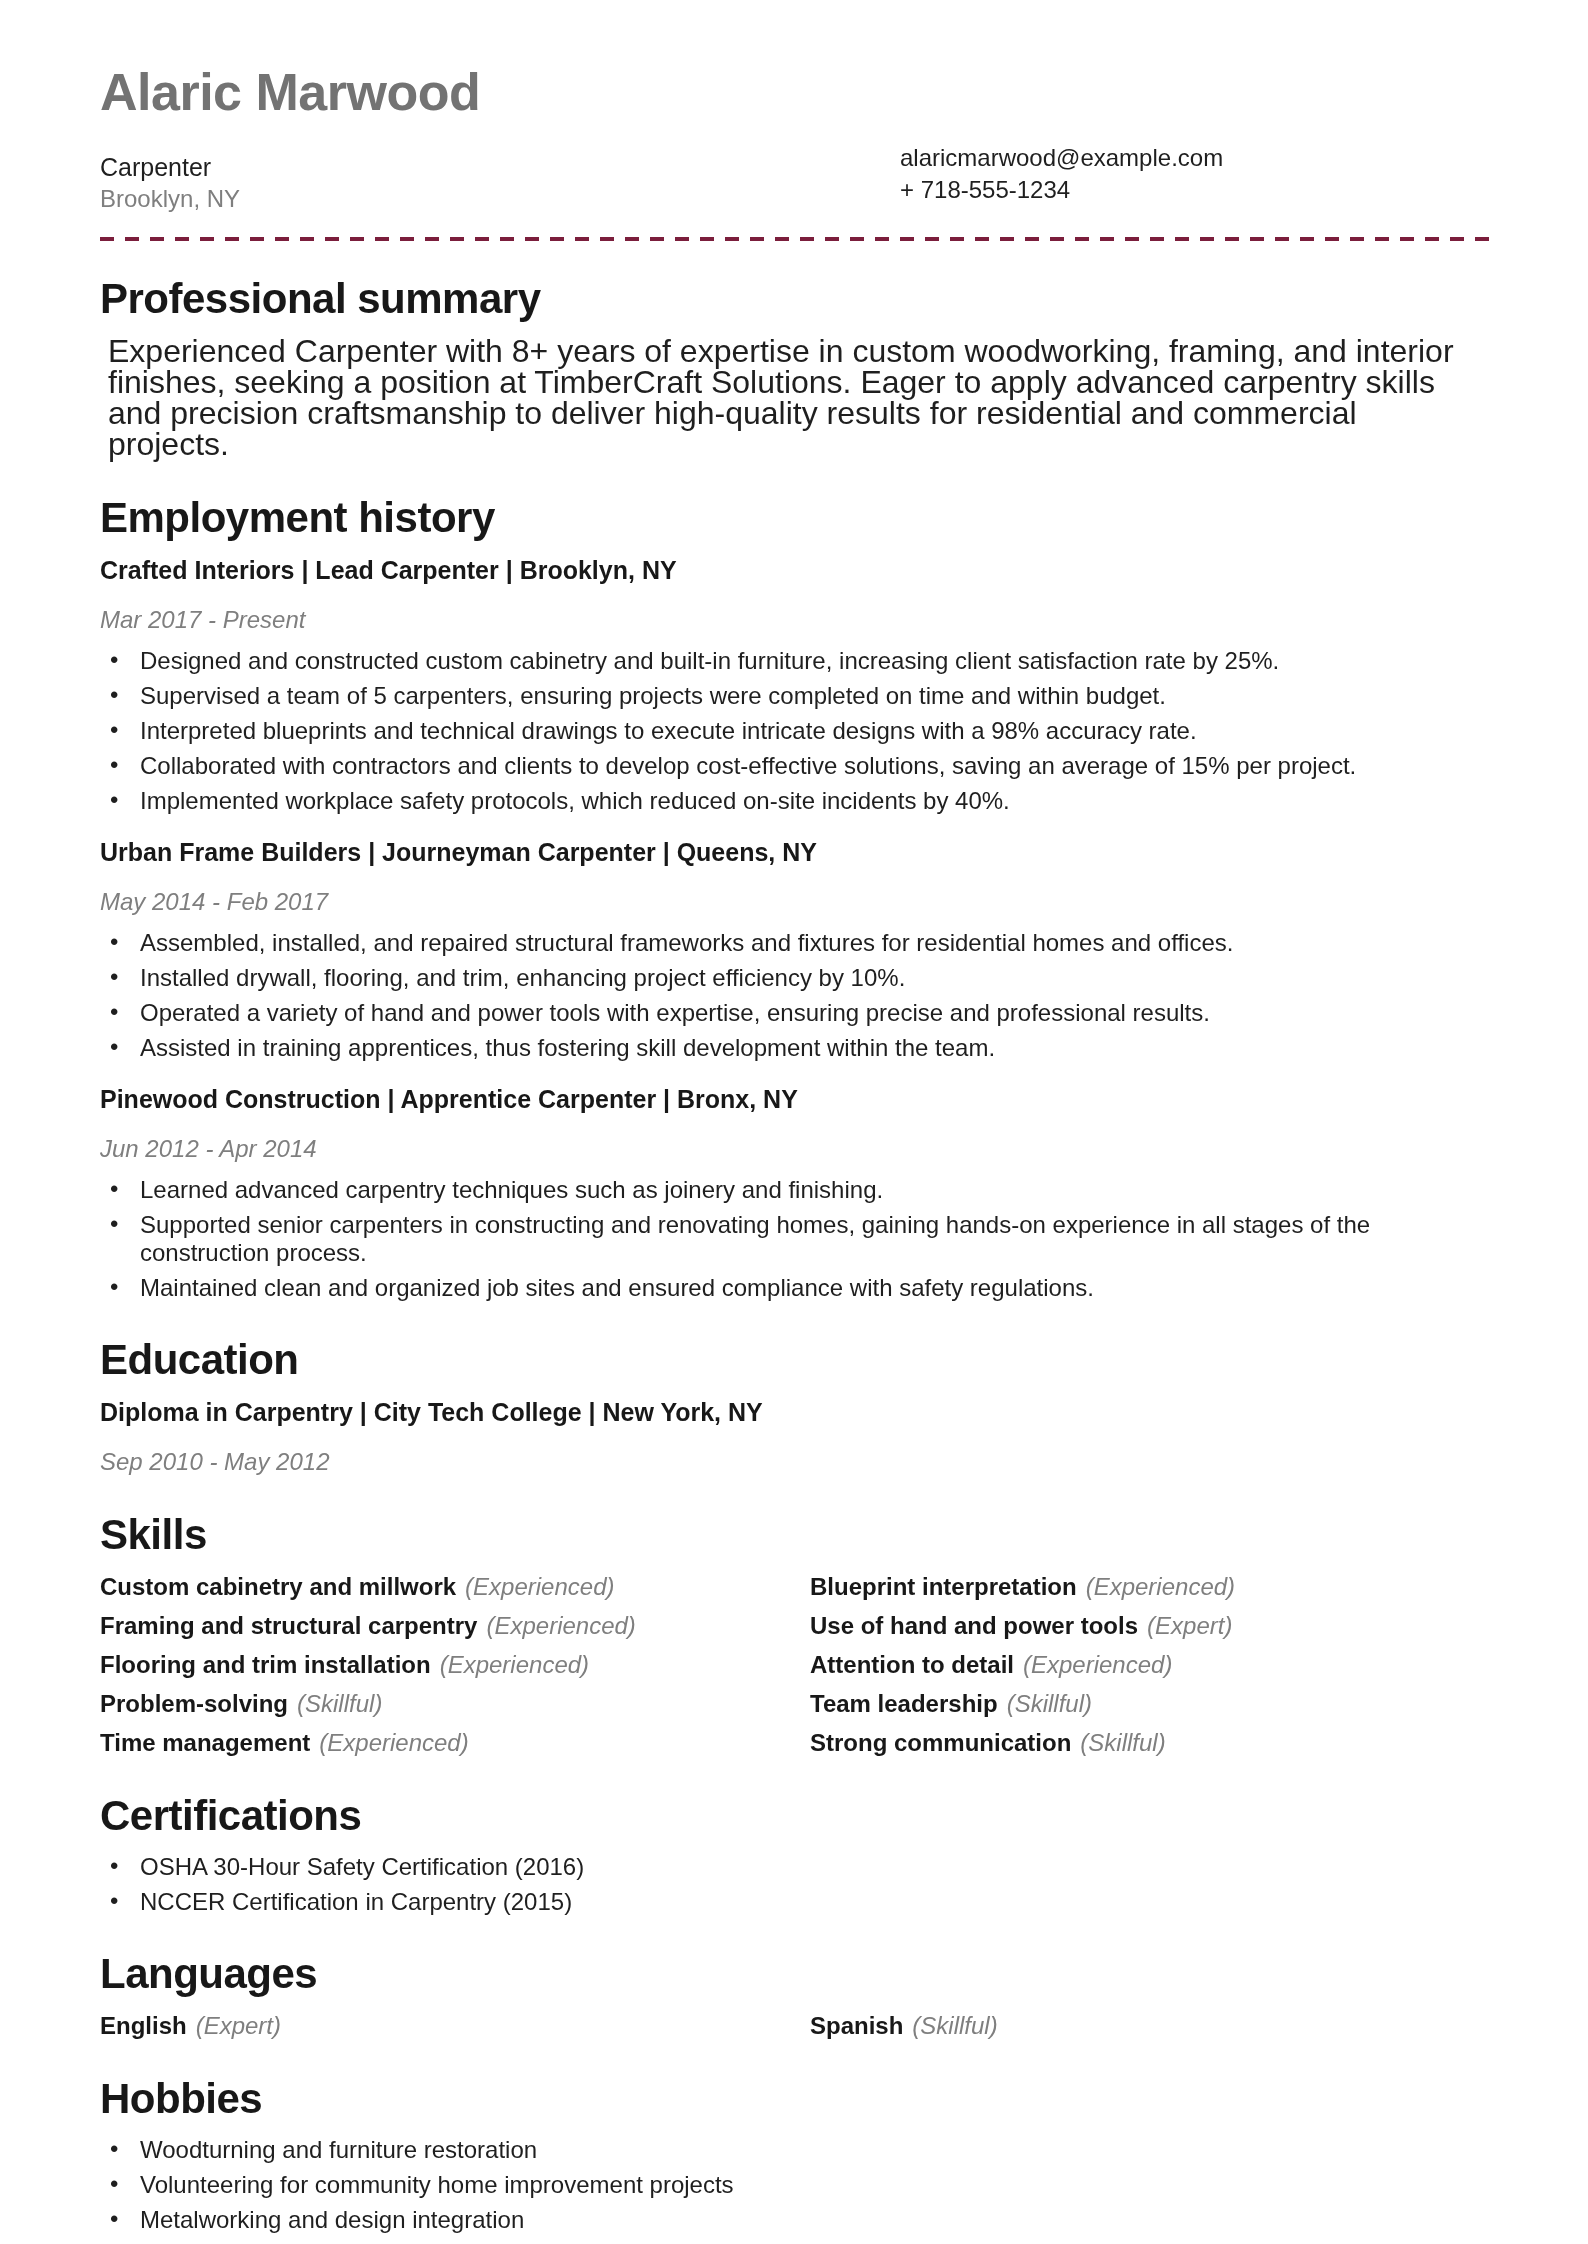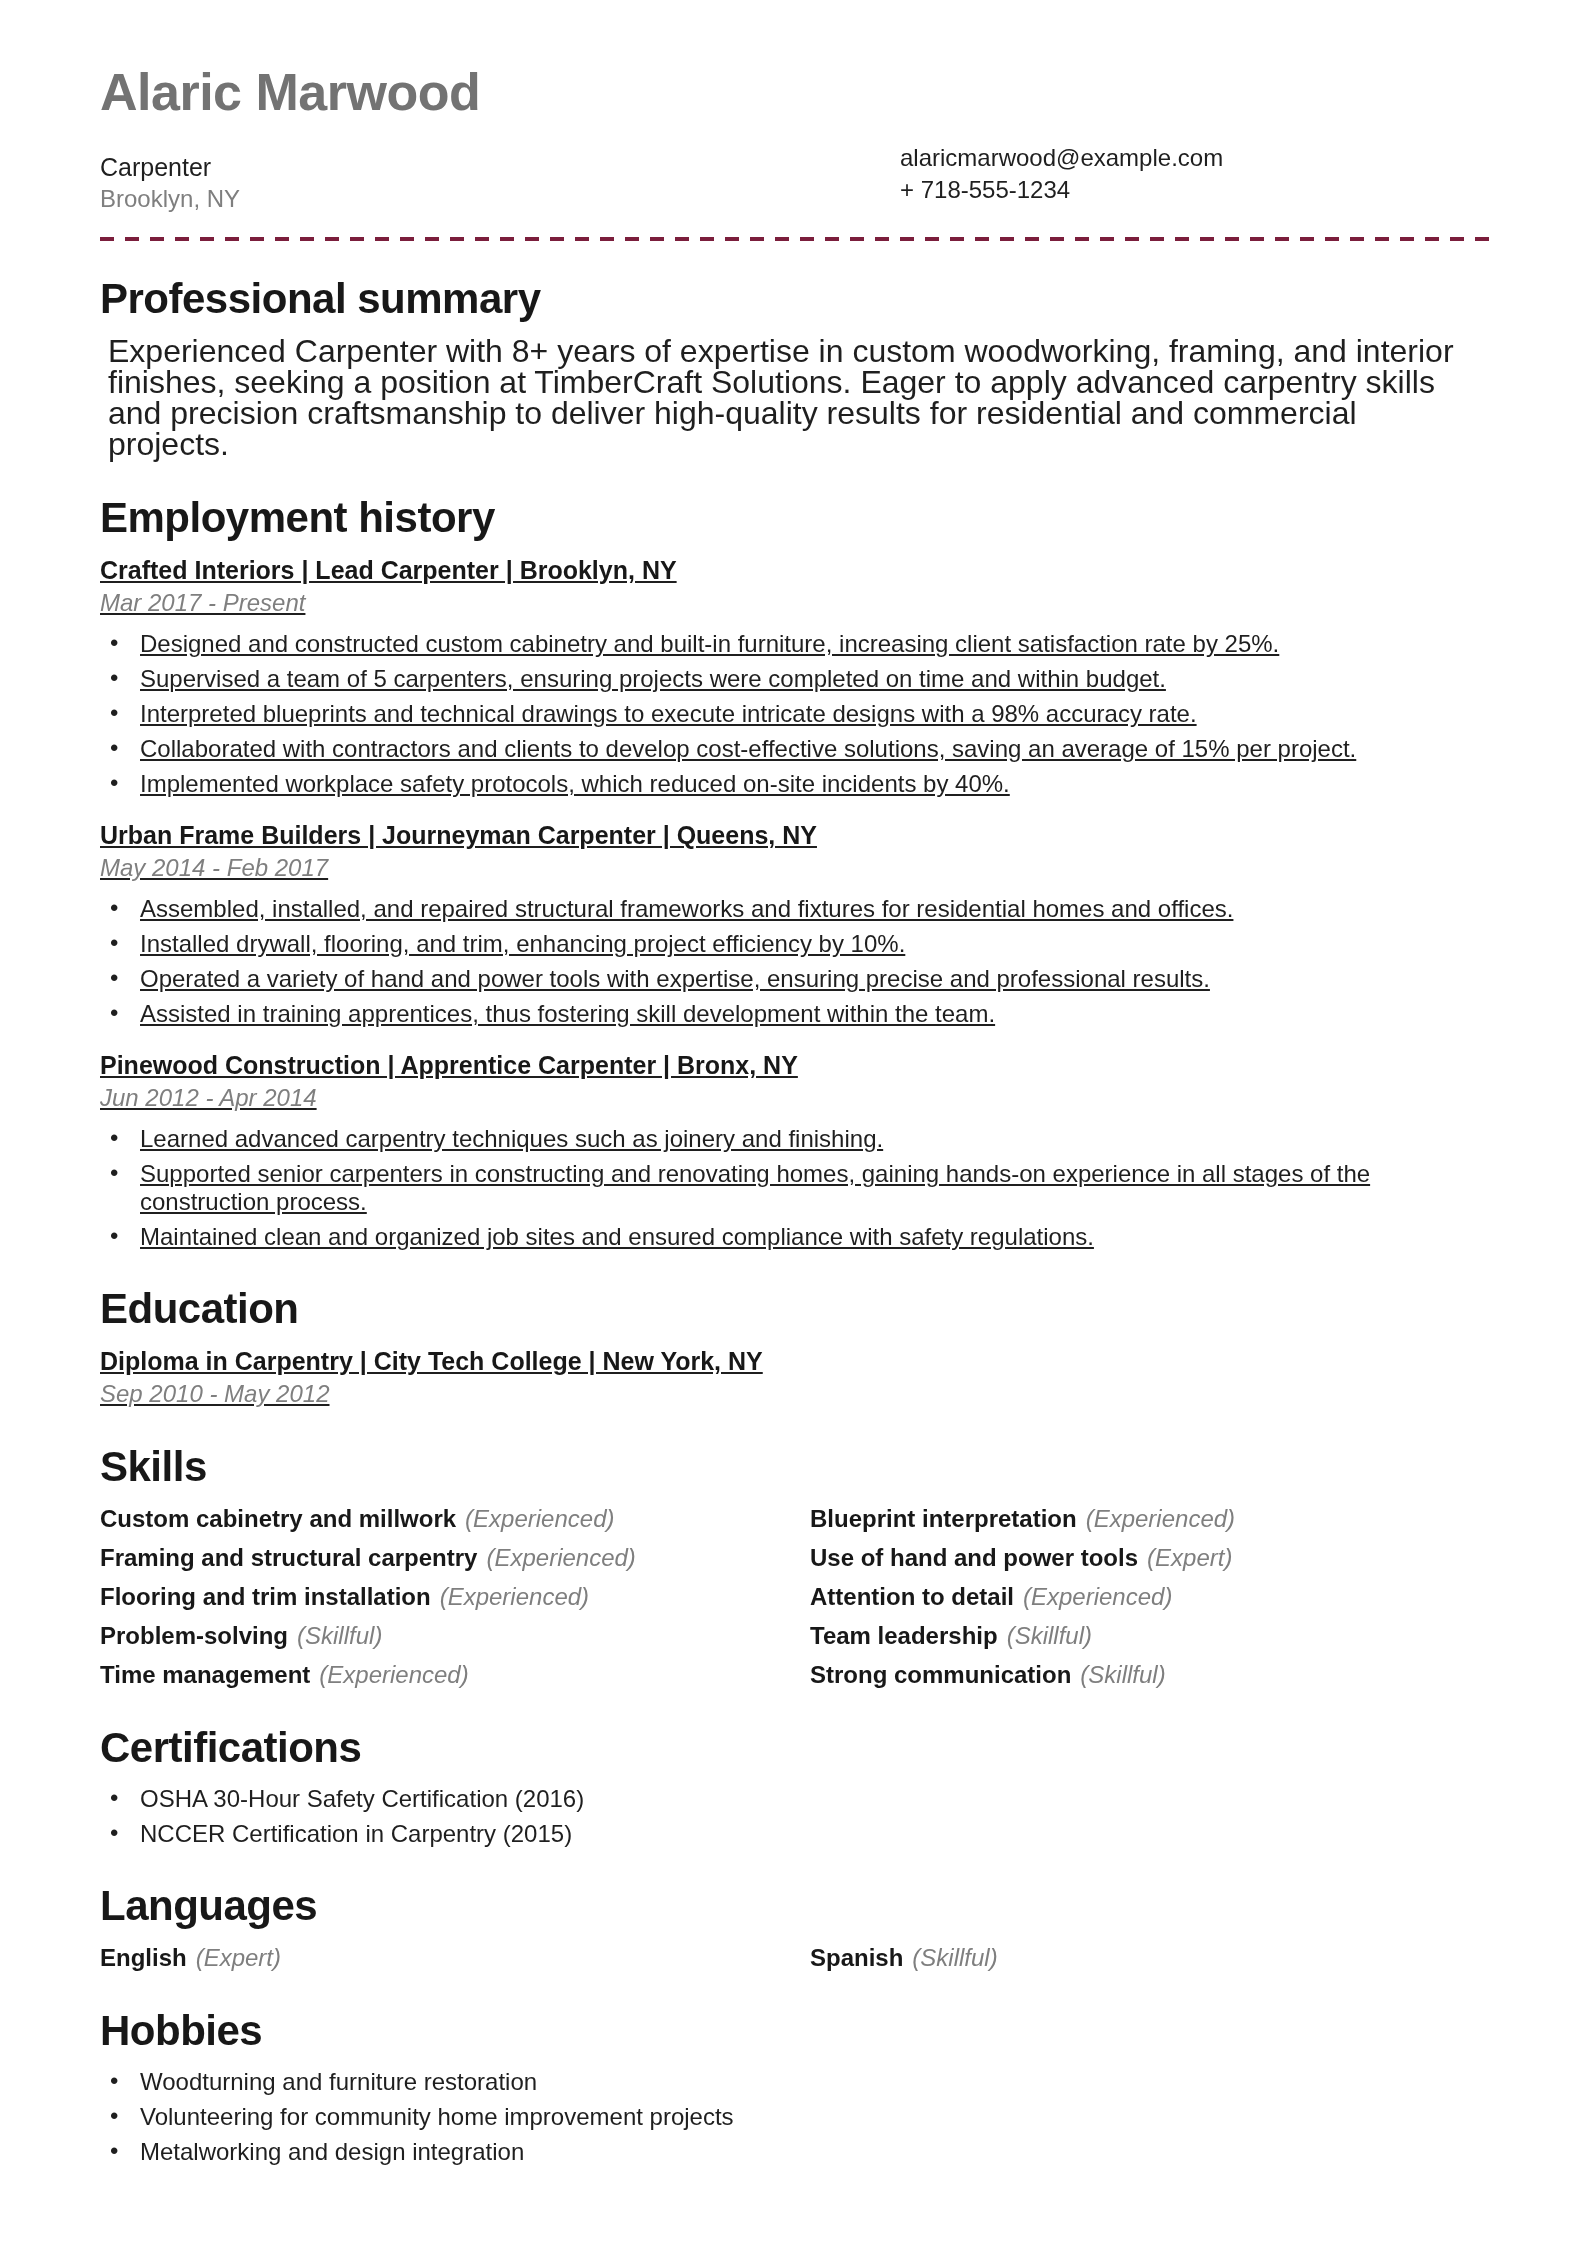--- a/index.html
+++ b/index.html
@@ -47,34 +47,34 @@
     line-height: 1.12;
     margin: 34px 0 14px 0;
   }
   .summary-text {
     font-size: 32px;
     line-height: 31px;
     margin: 8px;
     color: #1f1f1f;
   }
 
-  .job { margin-bottom: 22px; text-decoration: underline; }
+  .job { margin-bottom: 22px; }
   .item-heading {
     font-size: 25px;
     font-weight: 700;
     color: #181818;
     line-height: 30px;
     margin: 0;
   }
   .item-dates {
     font-size: 24px;
     font-style: italic;
     color: #7f7f7f;
     line-height: 30px;
-    margin-top: 3px;
+    margin-top: 20px;
   }
 
   ul.bullets {
     list-style: none;
     margin: 12px 0 0 0;
     padding: 0 0 0 40px;
   }
   ul.bullets li {
     position: relative;
     font-size: 24px;

